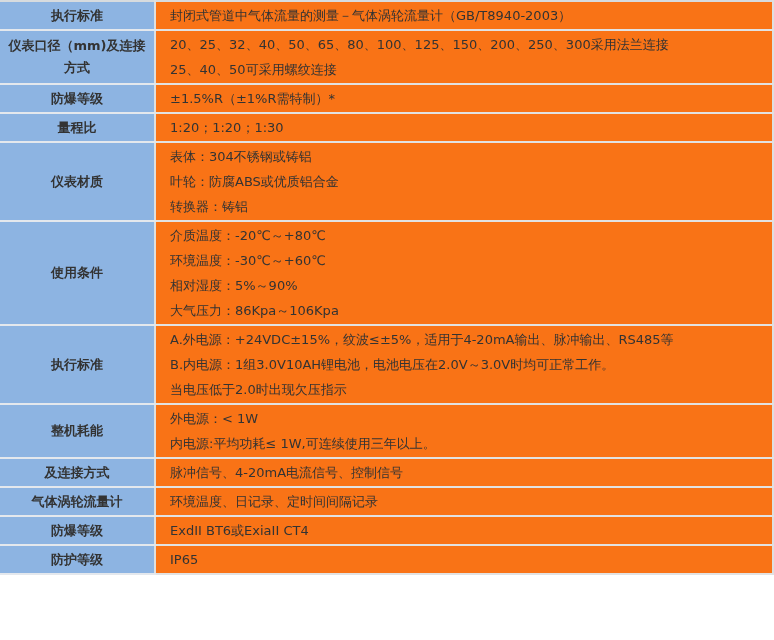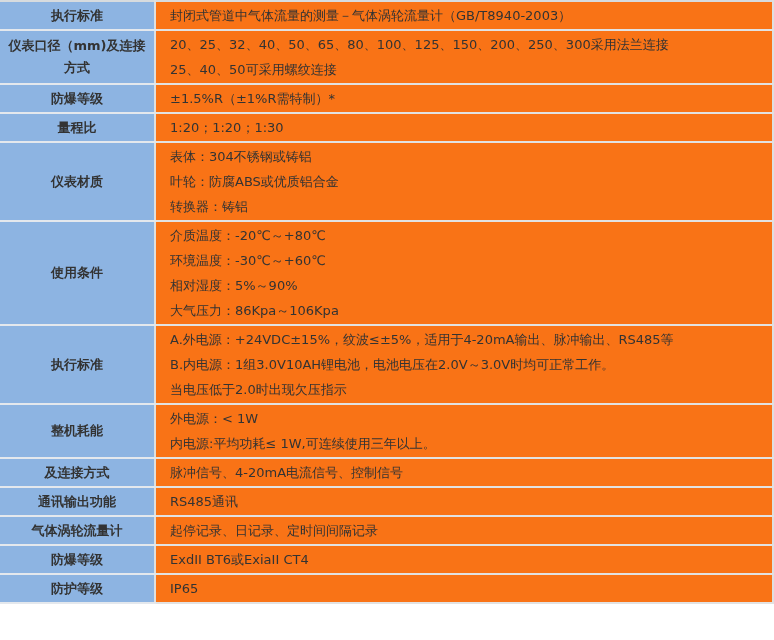--- a/index.html
+++ b/index.html
@@ -114,29 +114,23 @@
             <div class="line">内电源:平均功耗≤ 1W,可连续使用三年以上。</div>
           </td>
         </tr>
         <tr class="single">
           <th>及连接方式</th>
           <td>
             <div class="line">脉冲信号、4-20mA电流信号、控制信号</div>
           </td>
         </tr>
         <tr class="single">
-          <th>通讯输出功能</th>
-          <td>
-            <div class="line">RS485通讯</div>
-          </td>
-        </tr>
-        <tr class="single">
           <th>气体涡轮流量计</th>
           <td>
-            <div class="line">起停记录、日记录、定时间间隔记录</div>
+            <div class="line">环境温度、日记录、定时间间隔记录</div>
           </td>
         </tr>
         <tr class="single">
           <th>防爆等级</th>
           <td>
             <div class="line">ExdII BT6或ExiaII CT4</div>
           </td>
         </tr>
         <tr class="single">
           <th>防护等级</th>

